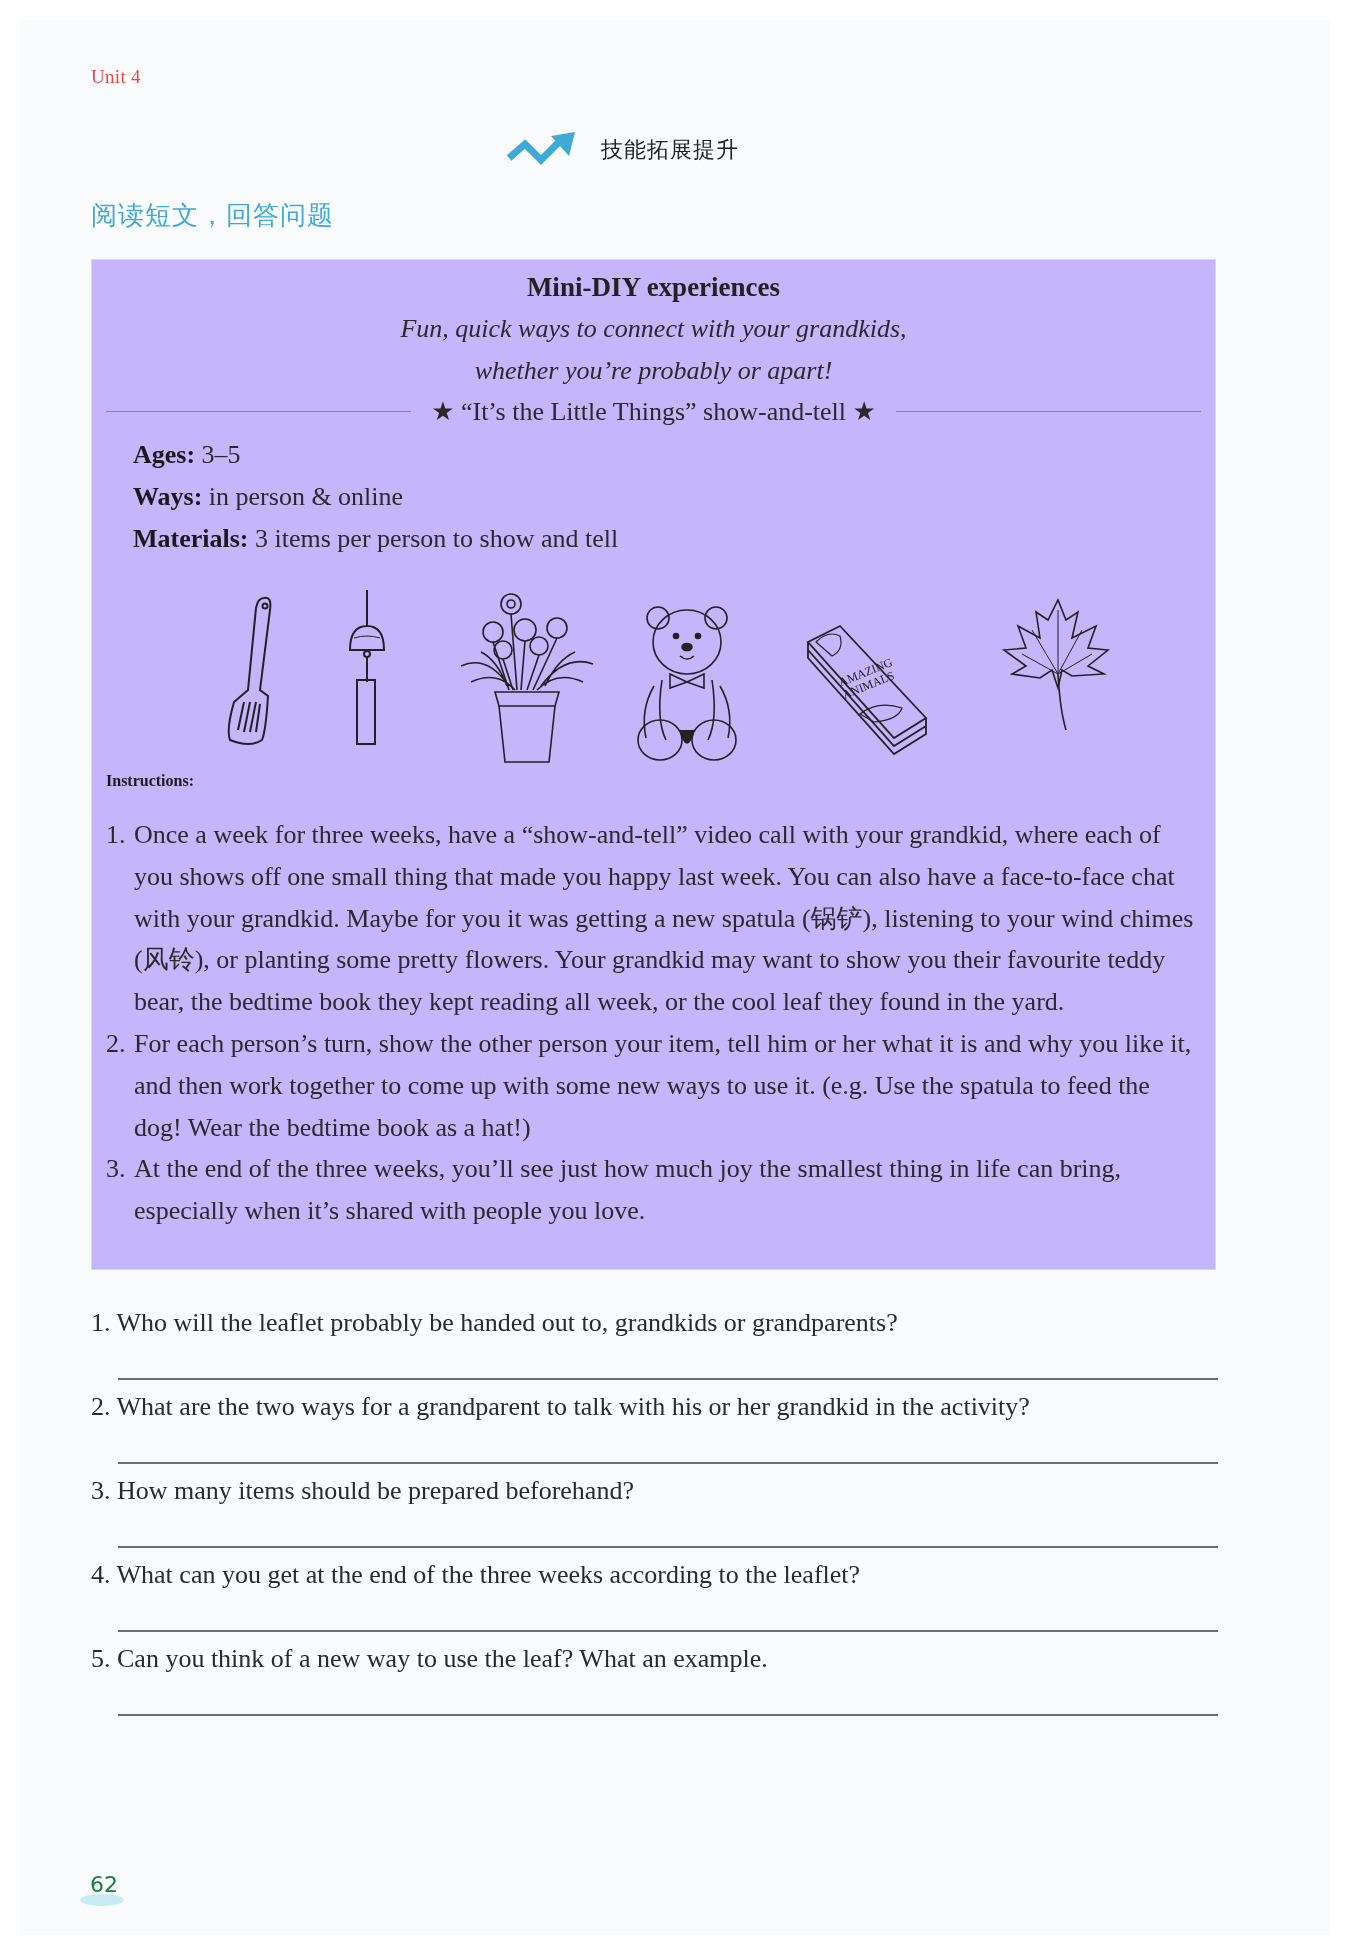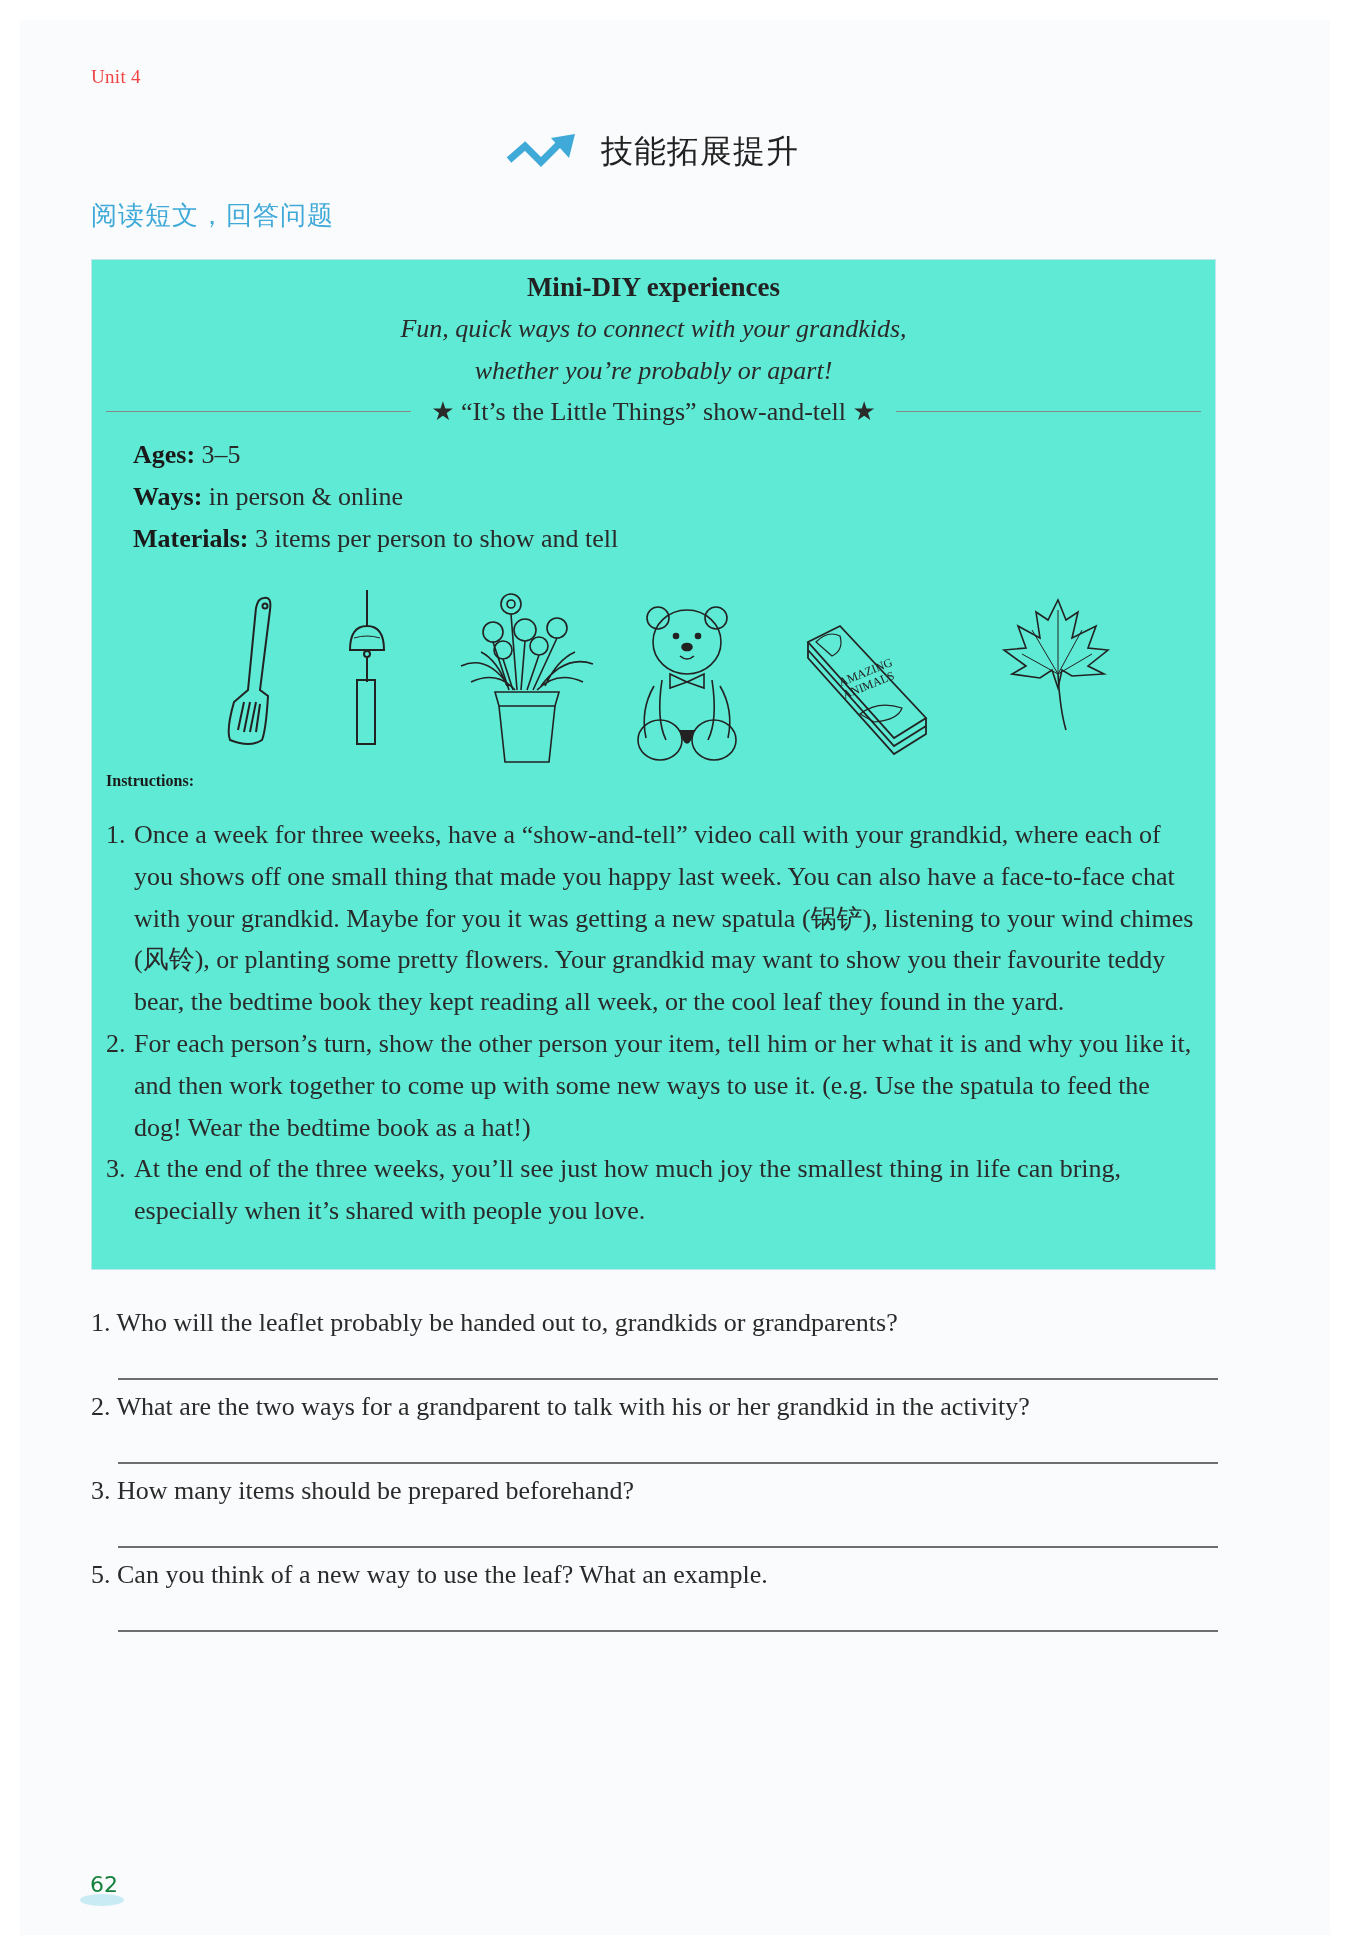--- a/index.html
+++ b/index.html
@@ -3,25 +3,25 @@
 <meta charset="utf-8">
 <style>
   html, body { margin:0; padding:0; background:#ffffff; }
   body { width:1350px; height:1954px; position:relative; overflow:hidden;
          font-family:"Liberation Serif","DejaVu Serif",serif; color:#2a2a2a; }
   .page { position:absolute; left:20px; top:20px; width:1310px; height:1915px; background:#fafbfc; }
   .unit-label { position:absolute; left:91px; top:66px; font-family:Liberation Serif, serif;
                 font-size:19px; color:#ef4444; letter-spacing:0.3px; }
   .title-row { position:absolute; left:505px; top:130px; display:flex; align-items:center; gap:22px; }
   .title-icon { width:74px; height:40px; }
-  .title-text { font-family:"DejaVu Sans","Liberation Sans",sans-serif; font-size:32px; color:#222; letter-spacing:1px; }
+  .title-text { font-family:"DejaVu Sans","Liberation Sans",sans-serif; font-size:22px; color:#222; letter-spacing:1px; }
   .section-heading { position:absolute; left:91px; top:198px; font-family:"DejaVu Sans","Liberation Sans",sans-serif;
                      font-size:26px; color:#3fa9d8; letter-spacing:1px; }
   .leaflet { position:absolute; left:91px; top:259px; width:1125px; height:1011px;
-             border:1.5px solid #bfe6ef; background:#5eead4; box-sizing:border-box; }
+             border:1.5px solid #bfe6ef; background:#c4b5fd; box-sizing:border-box; }
   .leaflet-title { position:absolute; left:0; right:0; top:12px; text-align:center; font-weight:bold; font-size:27px; color:#222; }
   .leaflet-sub { position:absolute; left:0; right:0; text-align:center; font-style:italic; font-size:26px; color:#2a2a2a; }
   .sub1 { top:54px; } .sub2 { top:96px; }
   .divider-row { position:absolute; left:14px; right:14px; top:136px; display:flex; align-items:center; gap:20px; }
   .divider-line { flex:1; height:1px; background:#8a8a8a; }
   .divider-text { font-size:26px; color:#2a2a2a; white-space:nowrap; }
   .meta { position:absolute; left:14px; font-size:26px; color:#2a2a2a;margin-left:27px; }
   .meta b { color:#1a1a1a; }
   .m1 { top:180px; } .m2 { top:222px; } .m3 { top:264px; }
   .illus { position:absolute; top:330px; height:175px; }
@@ -156,19 +156,23 @@
   </div>
   <div class="q">
     <span class="q-text"><span>2.</span> <span>What are the two ways for a grandparent to talk with his or her grandkid in the activity?</span></span>
     <div class="q-line"></div>
   </div>
   <div class="q">
     <span class="q-text"><span>3.</span> <span>How many items should be prepared beforehand?</span></span>
     <div class="q-line"></div>
   </div>
   <div class="q">
+    <span class="q-text"><span>4.</span> <span>What can you get at the end of the three weeks according to the leaflet?</span></span>
+    <div class="q-line"></div>
+  </div>
+  <div class="q">
     <span class="q-text"><span>5.</span> <span>Can you think of a new way to use the leaf? What an example.</span></span>
     <div class="q-line"></div>
   </div>
 </div>
 
 <div class="page-num-bg"></div>
 <div class="page-num">62</div>
 
 </body></html>

